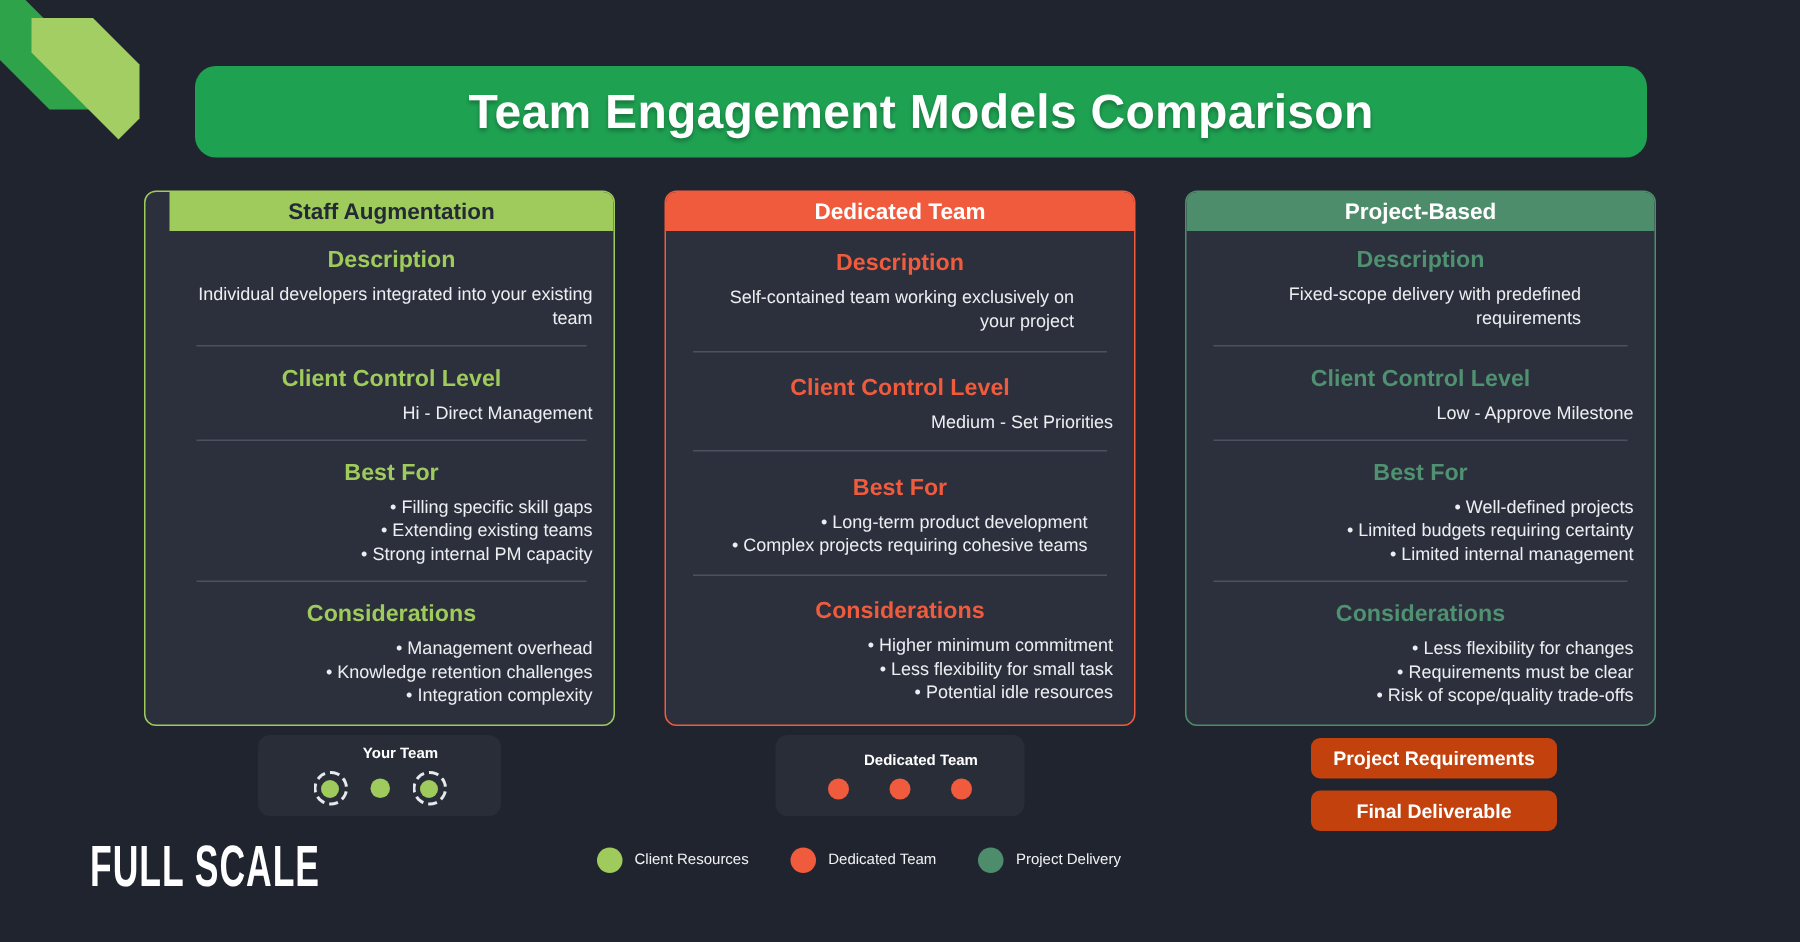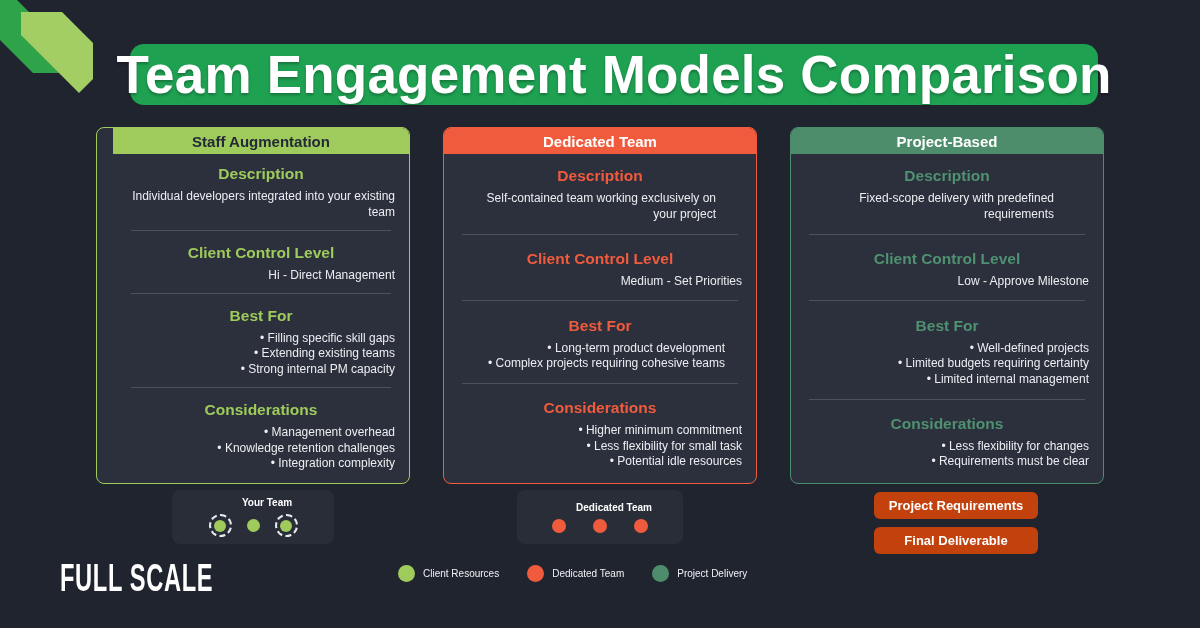--- a/index.html
+++ b/index.html
@@ -14,21 +14,21 @@
   
   .corner { position:absolute; top:0; left:0; }
 
   
   .title-banner {
     position:absolute; left:130px; top:44px; width:968px; height:61px;
     background:#1FA152; border-radius:14px;
     display:flex; align-items:center; justify-content:center;
   }
   .title-banner h1 {
-    font-size:53px; font-weight:800; color:#FFFFFF; letter-spacing:0.2px;
+    font-size:32px; font-weight:800; color:#FFFFFF; letter-spacing:0.2px;
     text-shadow:0 2px 3px rgba(0,0,0,0.28); white-space:nowrap;
   }
 
   
   .cards { position:absolute; left:96px; top:127px; width:1008px; display:flex; gap:33px; }
   .card {
     width:314px; height:357px; background:#2B303C; border-radius:8px;
     display:flex; flex-direction:column; overflow:hidden;
   }
   .card-header {
@@ -197,20 +197,21 @@
           <li>• Limited budgets requiring certainty</li>
           <li>• Limited internal management</li>
         </ul>
       </section>
       <div class="divider"></div>
       <section>
         <h3>Considerations</h3>
         <ul>
           <li>• Less flexibility for changes</li>
           <li>• Requirements must be clear</li>
+          <li>• Risk of scope/quality trade-offs</li>
         </ul>
       </section>
     </div>
   </div>
 
 </div>
 
 <div class="team-box your-team-box">
   <div class="box-label">Your Team</div>
   <div class="dots-row">

